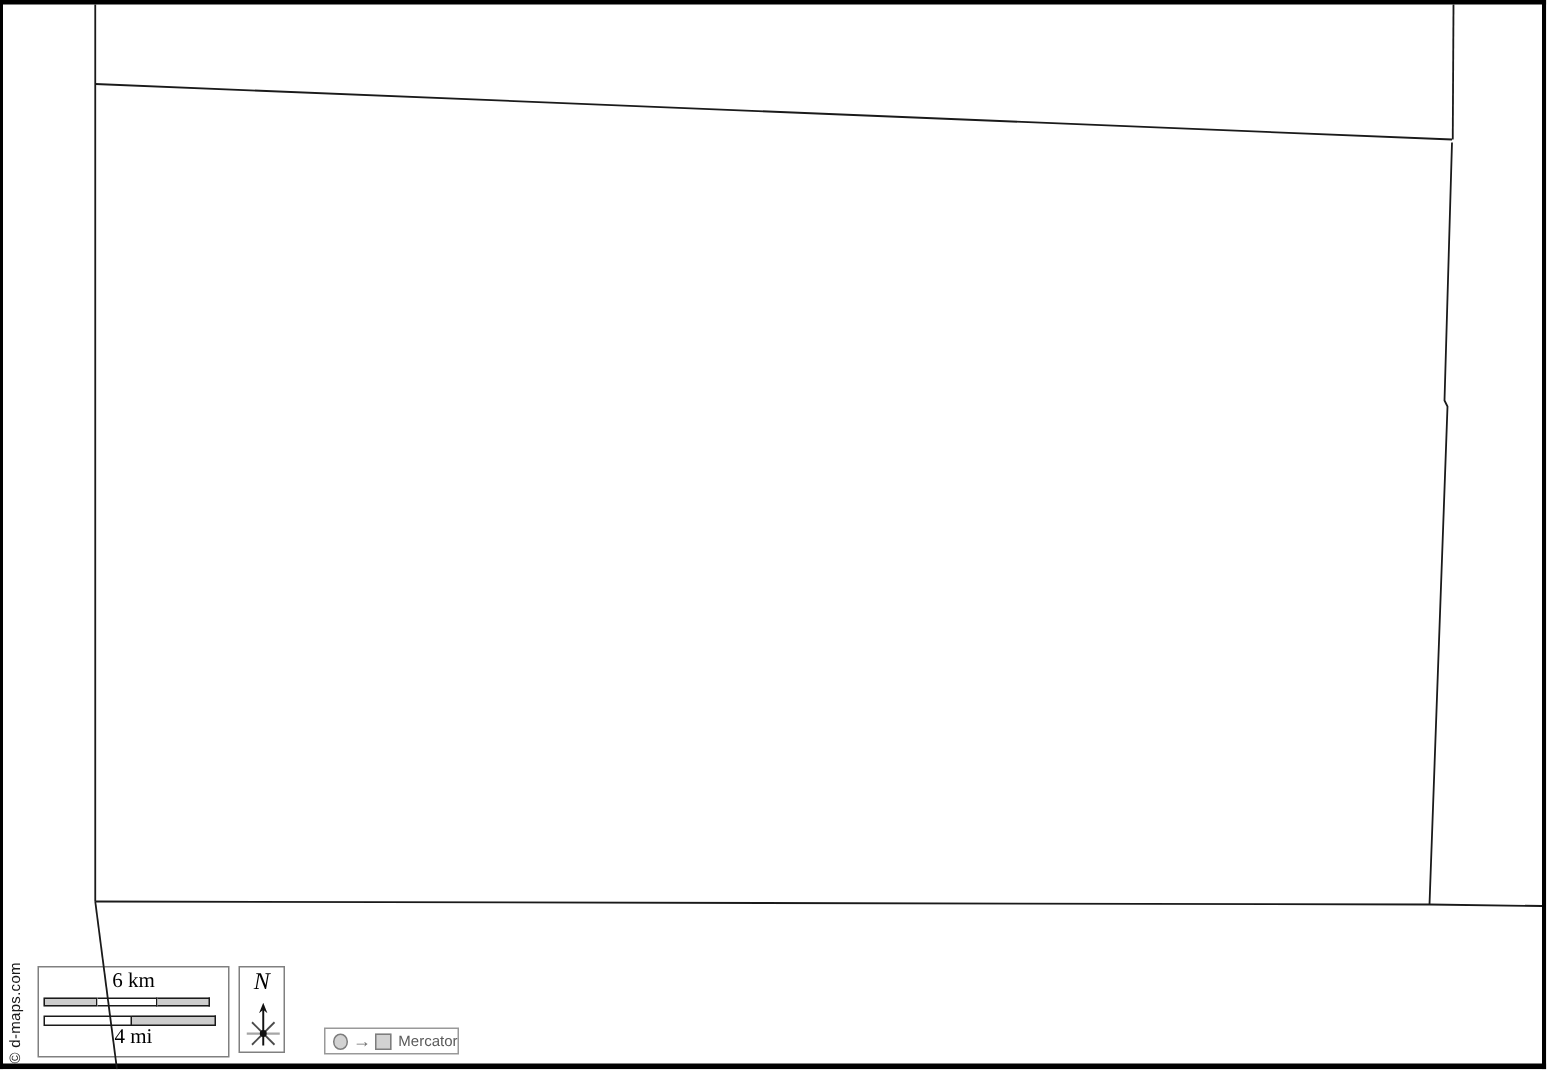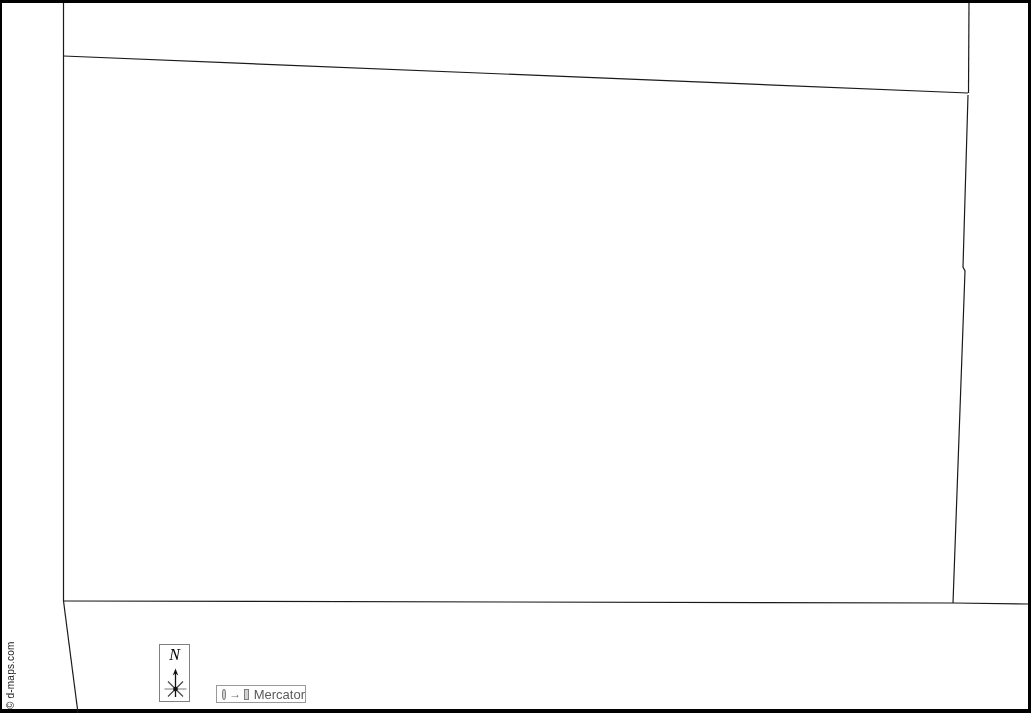--- a/index.html
+++ b/index.html
@@ -58,34 +58,47 @@
   }
   #globe-circle-icon {
     width: 9px; height: 9px; border-radius: 50%;
     background: #d2d2d2; border: 1px solid #7d7d7d; box-sizing: content-box;
   }
   #projection-arrow { font-size: 12px; color: #6f6f6f; line-height: 10px; margin-top: -1px; }
   #projected-square-icon {
     width: 9px; height: 9px;
     background: #d2d2d2; border: 1px solid #7d7d7d;
   }
-  #projection-label { font-size: 13px; color: #5a5a5a; margin-left: 2px; }
+  #projection-label { font-size: 10px; color: #5a5a5a; margin-left: 2px; }
   
   #credit {
     position: absolute; left: 5px; top: 709px;
     transform: rotate(-90deg); transform-origin: 0 0;
     font-size: 10px; color: #1a1a1a; white-space: nowrap;
     z-index: 2; letter-spacing: 0.2px;
   }
 </style>
 </head>
 <body>
 
 <div id="canvas">
 
+  <div class="legend-box" id="scale-box">
+    <div class="scale-label" id="km-label">6 km</div>
+    <div class="bar" id="km-bar">
+      <div class="seg seg-gray s1"></div>
+      <div class="seg seg-white s2"></div>
+      <div class="seg seg-gray s3"></div>
+    </div>
+    <div class="bar" id="mi-bar">
+      <div class="seg seg-white s1"></div>
+      <div class="seg seg-gray s2"></div>
+    </div>
+    <div class="scale-label" id="mi-label">4 mi</div>
+  </div>
 
   <div class="legend-box" id="north-box">
     <div id="north-label">N</div>
     <svg id="compass-svg" width="31" height="34" viewBox="0 0 31 34">
       <line x1="4.5" y1="22" x2="26.5" y2="22" stroke="#a6a6a6" stroke-width="1.5"></line>
       <line x1="8" y1="29.5" x2="23" y2="14.5" stroke="#4a4a4a" stroke-width="1.2"></line>
       <line x1="8" y1="14.5" x2="23" y2="29.5" stroke="#4a4a4a" stroke-width="1.2"></line>
       <line x1="15.5" y1="30" x2="15.5" y2="5" stroke="#111" stroke-width="1.3"></line>
       <polygon points="15.5,1.5 12.7,8.5 15.5,6.2 18.3,8.5" fill="#111"></polygon>
       <circle cx="15.5" cy="22" r="2.3" fill="#111"></circle>

